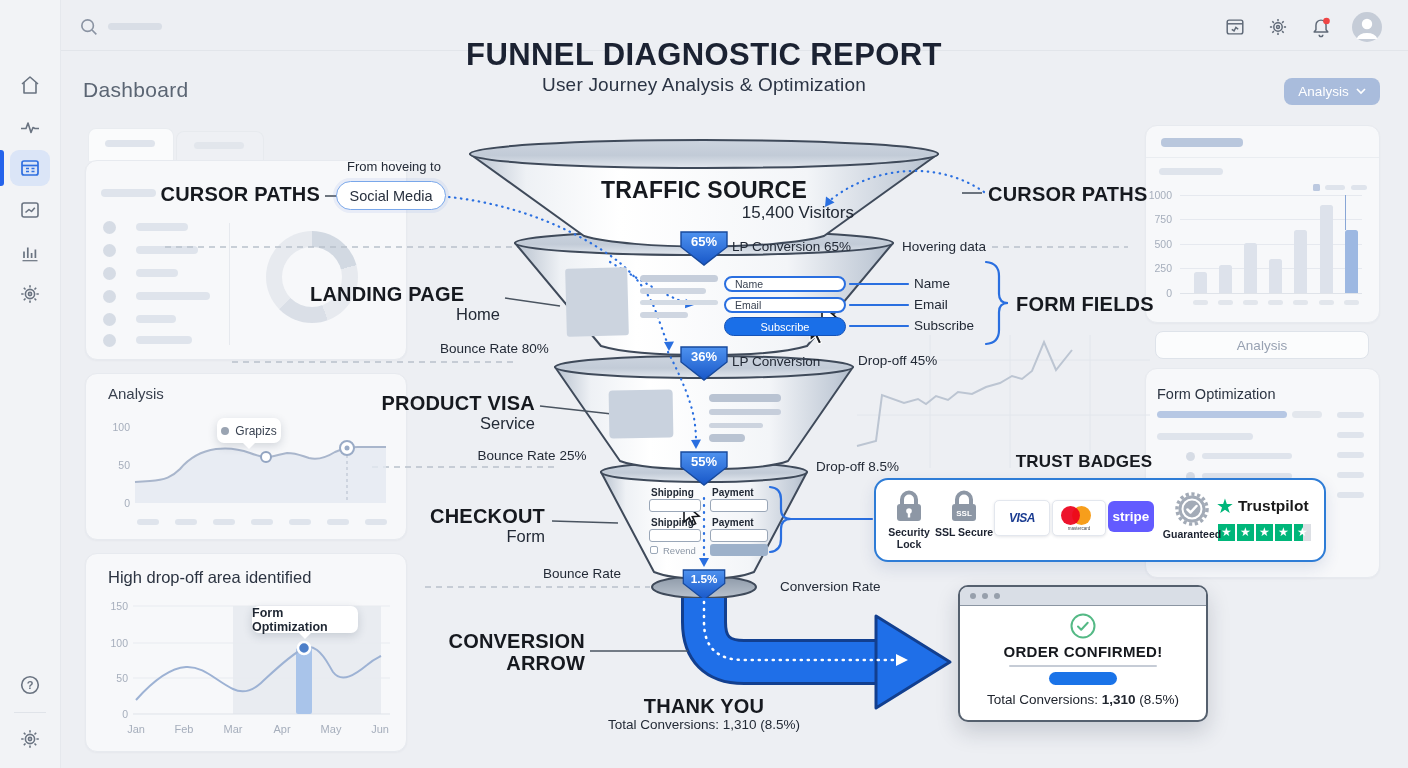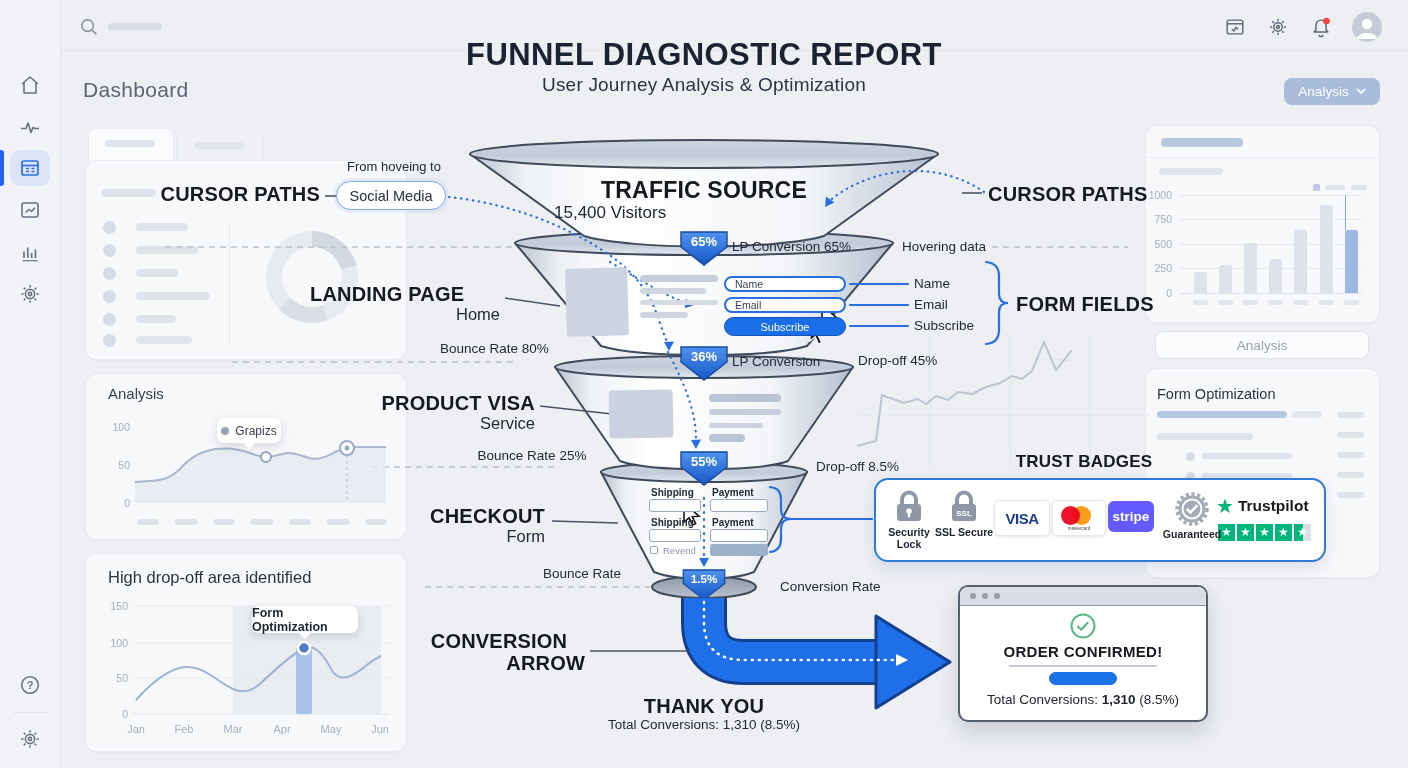--- a/index.html
+++ b/index.html
@@ -405,21 +405,21 @@
   <div class="chk-field" style="left:650px;top:546px;width:8px;height:8px;border-radius:2px"></div>
   <div class="abs" style="left:663px;top:545px;font-size:9.5px;color:#8b96a5;z-index:4">Revend</div>
   <div class="abs" style="left:710px;top:544px;width:58px;height:12px;background:#9db1ca;border-radius:3px;z-index:4"></div>
 
   <div class="lbl" style="left:128px;top:183px;width:192px;text-align:right;font-size:20px">CURSOR PATHS</div>
   <div class="ann" style="left:338px;top:159px;width:112px;text-align:center;font-size:13px">From hoveing to</div>
   <div class="abs" style="left:336px;top:181px;width:110px;height:29px;background:#fff;border:1.5px solid #79a7ea;border-radius:15px;z-index:5;display:flex;align-items:center;justify-content:center;box-sizing:border-box;box-shadow:0 0 0 3px rgba(120,160,230,.12)">
     <span style="font-size:14.5px;color:#28303e">Social Media</span>
   </div>
   <div class="lbl" style="left:554px;top:177px;width:300px;text-align:center;font-size:23px">TRAFFIC SOURCE</div>
-  <div class="ann" style="left:554px;top:203px;width:300px;text-align:left;font-size:17px">15,400 Visitors</div>
+  <div class="ann" style="left:554px;top:203px;width:300px;text-align:right;font-size:17px">15,400 Visitors</div>
   <div class="ann" style="left:732px;top:239px">LP Conversion 65%</div>
   <div class="ann" style="left:902px;top:239px">Hovering data</div>
   <div class="lbl" style="left:988px;top:183px;font-size:20px">CURSOR PATHS</div>
   <div class="lbl" style="left:310px;top:283px;width:190px;text-align:left;font-size:20px">LANDING PAGE</div>
   <div class="ann" style="left:310px;top:305px;width:190px;text-align:right;font-size:16.5px">Home</div>
   <div class="ann" style="left:440px;top:341px">Bounce Rate 80%</div>
   <div class="ann" style="left:914px;top:276px">Name</div>
   <div class="ann" style="left:914px;top:297px">Email</div>
   <div class="ann" style="left:914px;top:318px">Subscribe</div>
   <div class="lbl" style="left:1016px;top:293px;font-size:20px">FORM FIELDS</div>
@@ -427,41 +427,41 @@
   <div class="ann" style="left:858px;top:353px">Drop-off 45%</div>
   <div class="lbl" style="left:345px;top:392px;width:190px;text-align:right;font-size:20px">PRODUCT VISA</div>
   <div class="ann" style="left:345px;top:414px;width:190px;text-align:right;font-size:16.5px">Service</div>
   <div class="ann" style="left:452px;top:448px;width:160px;text-align:center">Bounce Rate 25%</div>
   <div class="ann" style="left:816px;top:459px">Drop-off 8.5%</div>
   <div class="lbl" style="left:355px;top:505px;width:190px;text-align:right;font-size:20px">CHECKOUT</div>
   <div class="ann" style="left:355px;top:527px;width:190px;text-align:right;font-size:16.5px">Form</div>
   <div class="ann" style="left:543px;top:566px">Bounce Rate</div>
   <div class="ann" style="left:780px;top:579px">Conversion Rate</div>
   <div class="lbl" style="left:998px;top:452px;width:172px;text-align:center;font-size:17px">TRUST BADGES</div>
-  <div class="lbl" style="left:413px;top:630px;width:172px;text-align:center;font-size:20px">CONVERSION</div>
+  <div class="lbl" style="left:413px;top:630px;width:172px;text-align:right;font-size:20px">CONVERSION</div>
   <div class="lbl" style="left:413px;top:652px;width:172px;text-align:right;font-size:20px">ARROW</div>
   <div class="lbl" style="left:604px;top:695px;width:200px;text-align:center;font-size:20px">THANK YOU</div>
   <div class="ann" style="left:554px;top:717px;width:300px;text-align:center">Total Conversions: 1,310 (8.5%)</div>
 
   <div class="abs" style="left:874px;top:478px;width:452px;height:84px;background:#fff;border:2px solid #2e7cd6;border-radius:14px;box-shadow:0 6px 16px rgba(30,60,120,.12);z-index:6;box-sizing:border-box">
     <svg class="abs" style="left:18px;top:10px" width="30" height="34" viewBox="0 0 30 34">
         <path d="M8,14 V9.5 a7,7 0 0 1 14,0 V14" fill="none" stroke="#8d97a5" stroke-width="4"></path>
         <rect x="3" y="14" width="24" height="17" rx="3" fill="#8d97a5"></rect>
         <circle cx="15" cy="21" r="2.8" fill="#fff"></circle>
         <rect x="13.8" y="23" width="2.4" height="4.5" fill="#fff"></rect>
       </svg>
     <div class="t-label" style="left:1px;top:46px;width:64px">Security Lock</div>
     <svg class="abs" style="left:73px;top:10px" width="30" height="34" viewBox="0 0 30 34">
         <path d="M8,14 V9.5 a7,7 0 0 1 14,0 V14" fill="none" stroke="#8d97a5" stroke-width="4"></path>
         <rect x="3" y="14" width="24" height="17" rx="3" fill="#8d97a5"></rect>
         <text x="15" y="26" text-anchor="middle" font-size="8" font-weight="bold" fill="#fff">SSL</text>
       </svg>
     <div class="t-label" style="left:56px;top:46px;width:64px">SSL Secure</div>
     <div class="abs" style="left:118px;top:20px;width:54px;height:34px;background:#fff;border:1px solid #e3e7ee;border-radius:5px;box-shadow:0 1px 3px rgba(40,50,70,.12);display:flex;align-items:center;justify-content:center">
-      <span style="font-weight:700;font-size:15px;color:#1b3c91;letter-spacing:-.5px">VISA</span>
+      <span style="font-style:italic;font-weight:700;font-size:12px;color:#1b3c91;letter-spacing:-.5px">VISA</span>
     </div>
     <div class="abs" style="left:176px;top:20px;width:52px;height:34px;background:#fff;border:1px solid #e3e7ee;border-radius:5px;box-shadow:0 1px 3px rgba(40,50,70,.12)">
       <div class="abs" style="left:19px;top:5px;width:19px;height:19px;border-radius:50%;background:#f79e1b"></div>
       <div class="abs" style="left:8px;top:5px;width:19px;height:19px;border-radius:50%;background:#eb001b;opacity:.92"></div>
       <div class="abs" style="left:0;top:25px;width:52px;text-align:center;font-size:4.5px;color:#45494f">mastercard</div>
     </div>
     <div class="abs" style="left:232px;top:21px;width:46px;height:31px;background:#635bff;border-radius:6px;display:flex;align-items:center;justify-content:center">
       <span style="color:#fff;font-weight:700;font-size:13.5px">stripe</span>
     </div>
     <svg class="abs" style="left:298px;top:11px" width="36" height="36" viewBox="0 0 36 36">

